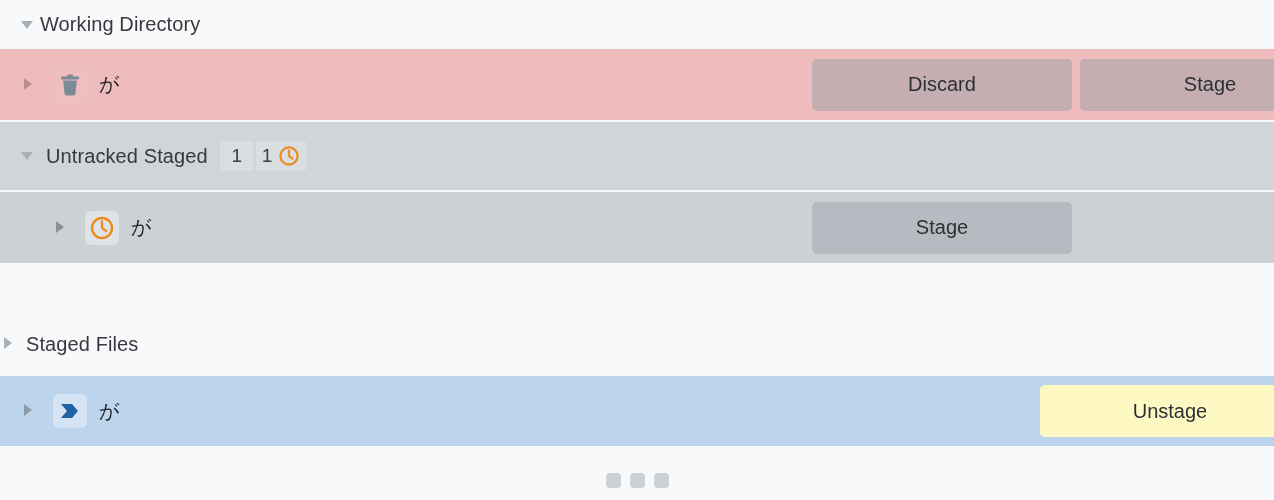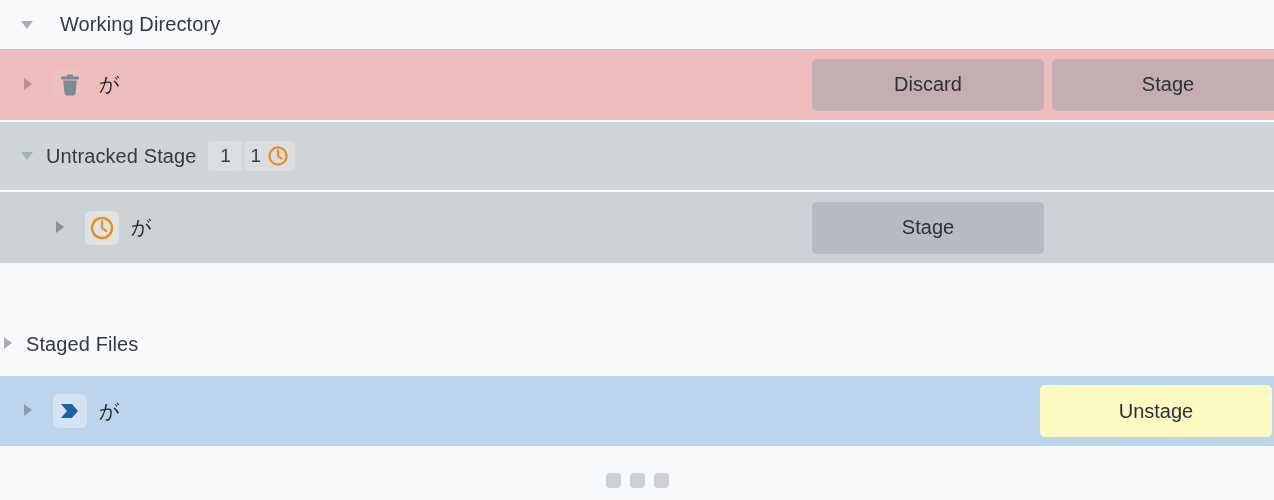--- a/index.html
+++ b/index.html
@@ -127,21 +127,21 @@
 
   
   .actions {
     position: absolute;
     top: 50%;
     transform: translateY(-50%);
     display: flex;
     gap: 8px;
   }
   .btn {
-    width: 232px;
+    width: 260px;
     height: 52px;
     border-radius: 5px;
     border: none;
     display: flex;
     align-items: center;
     justify-content: center;
     font-size: 20px;
     font-family: "Liberation Sans", sans-serif;
     color: #2d3034;
     cursor: default;
@@ -167,21 +167,21 @@
     background: #ccd1d6;
   }
 </style>
 </head>
 <body>
 
 <div class="panel">
 
   <div class="section-header" style="top:0; height:49px; background:#f8f9fa; padding-left:20px;">
     <span class="tri down"></span>
-    <span class="sec-title" style="margin-left:24px;">Working Directory</span>
+    <span class="sec-title" style="margin-left:4px;">Working Directory</span>
   </div>
 
   <div class="file-row" style="top:49px; height:71px; background:#eebcbc; padding-left:20px;">
     <span class="tri right rose"></span>
     <span class="icon-tile rose" style="margin-left:17px;">
       <svg width="20" height="22" viewBox="0 0 20 22" aria-hidden="true">
         <rect x="1" y="2.5" width="18" height="3" rx="1.2" fill="#7b8a96"></rect>
         <rect x="7" y="0.5" width="6" height="2.6" rx="1" fill="#7b8a96"></rect>
         <path d="M3.2 6.5 h13.6 l-1.3 13.1 a2 2 0 0 1 -2 1.8 h-7 a2 2 0 0 1 -2 -1.8 z" fill="#7b8a96"></path>
       </svg>
@@ -189,21 +189,21 @@
     <span class="fname">が</span>
 
     <div class="actions" style="left:812px;">
       <button class="btn on-rose">Discard</button>
       <button class="btn on-rose">Stage</button>
     </div>
   </div>
 
   <div class="section-header" style="top:122px; height:68px; background:#d0d5d9; padding-left:20px;">
     <span class="tri down"></span>
-    <span class="sec-title" style="margin-left:10px;">Untracked Stage</span>
+    <span class="sec-title" style="margin-left:10px;">Untracked Staged</span>
     <span class="badges">
       <span class="badge">
         <span>1</span>
       </span>
       <span class="badge">
         <span>1</span>
         <span style="display:inline-flex;">
           <svg width="22" height="22" viewBox="0 0 22 22" aria-hidden="true">
             <circle cx="11" cy="11" r="8.6" fill="none" stroke="#eb8c1e" stroke-width="2.2"></circle>
             <path d="M11 5.6 V11 L14.6 13.6" fill="none" stroke="#eb8c1e" stroke-width="2.1" stroke-linecap="round"></path>

